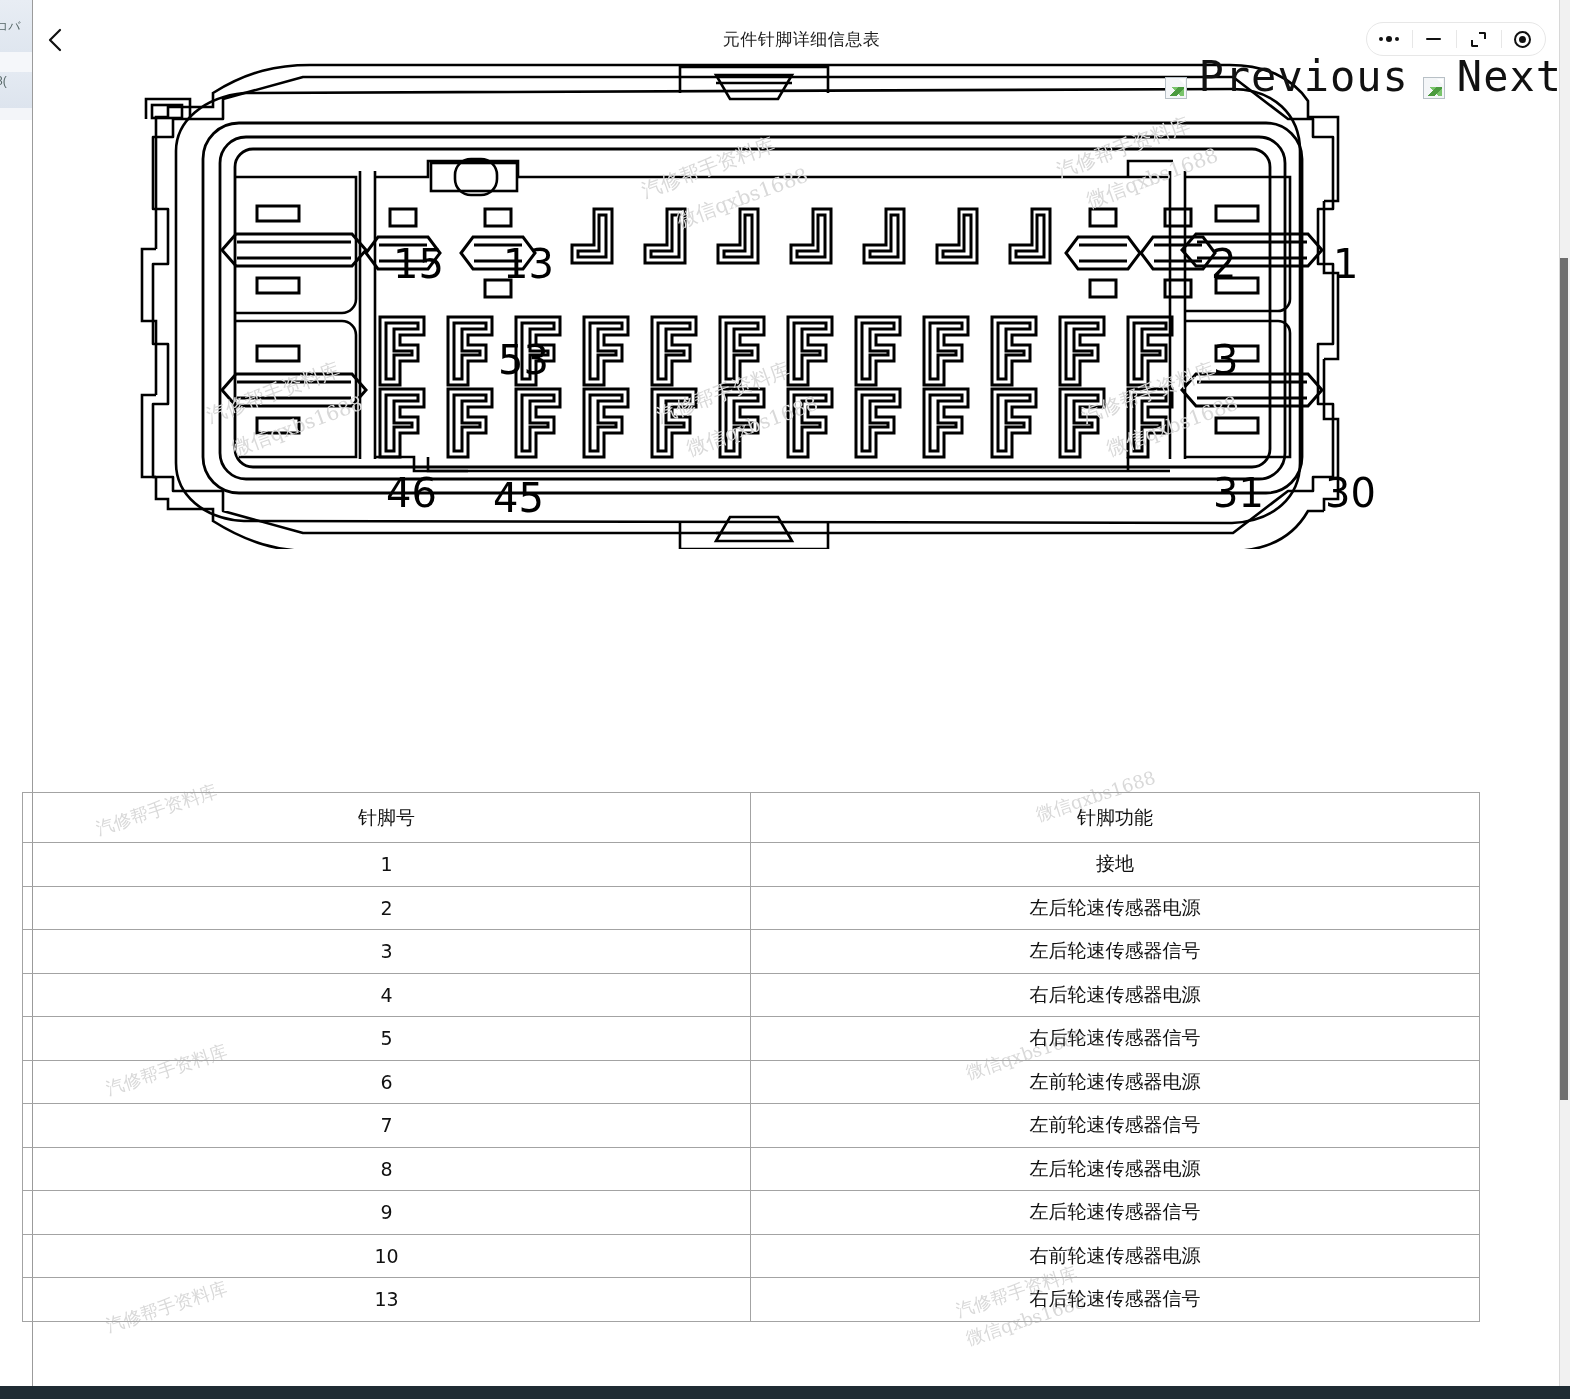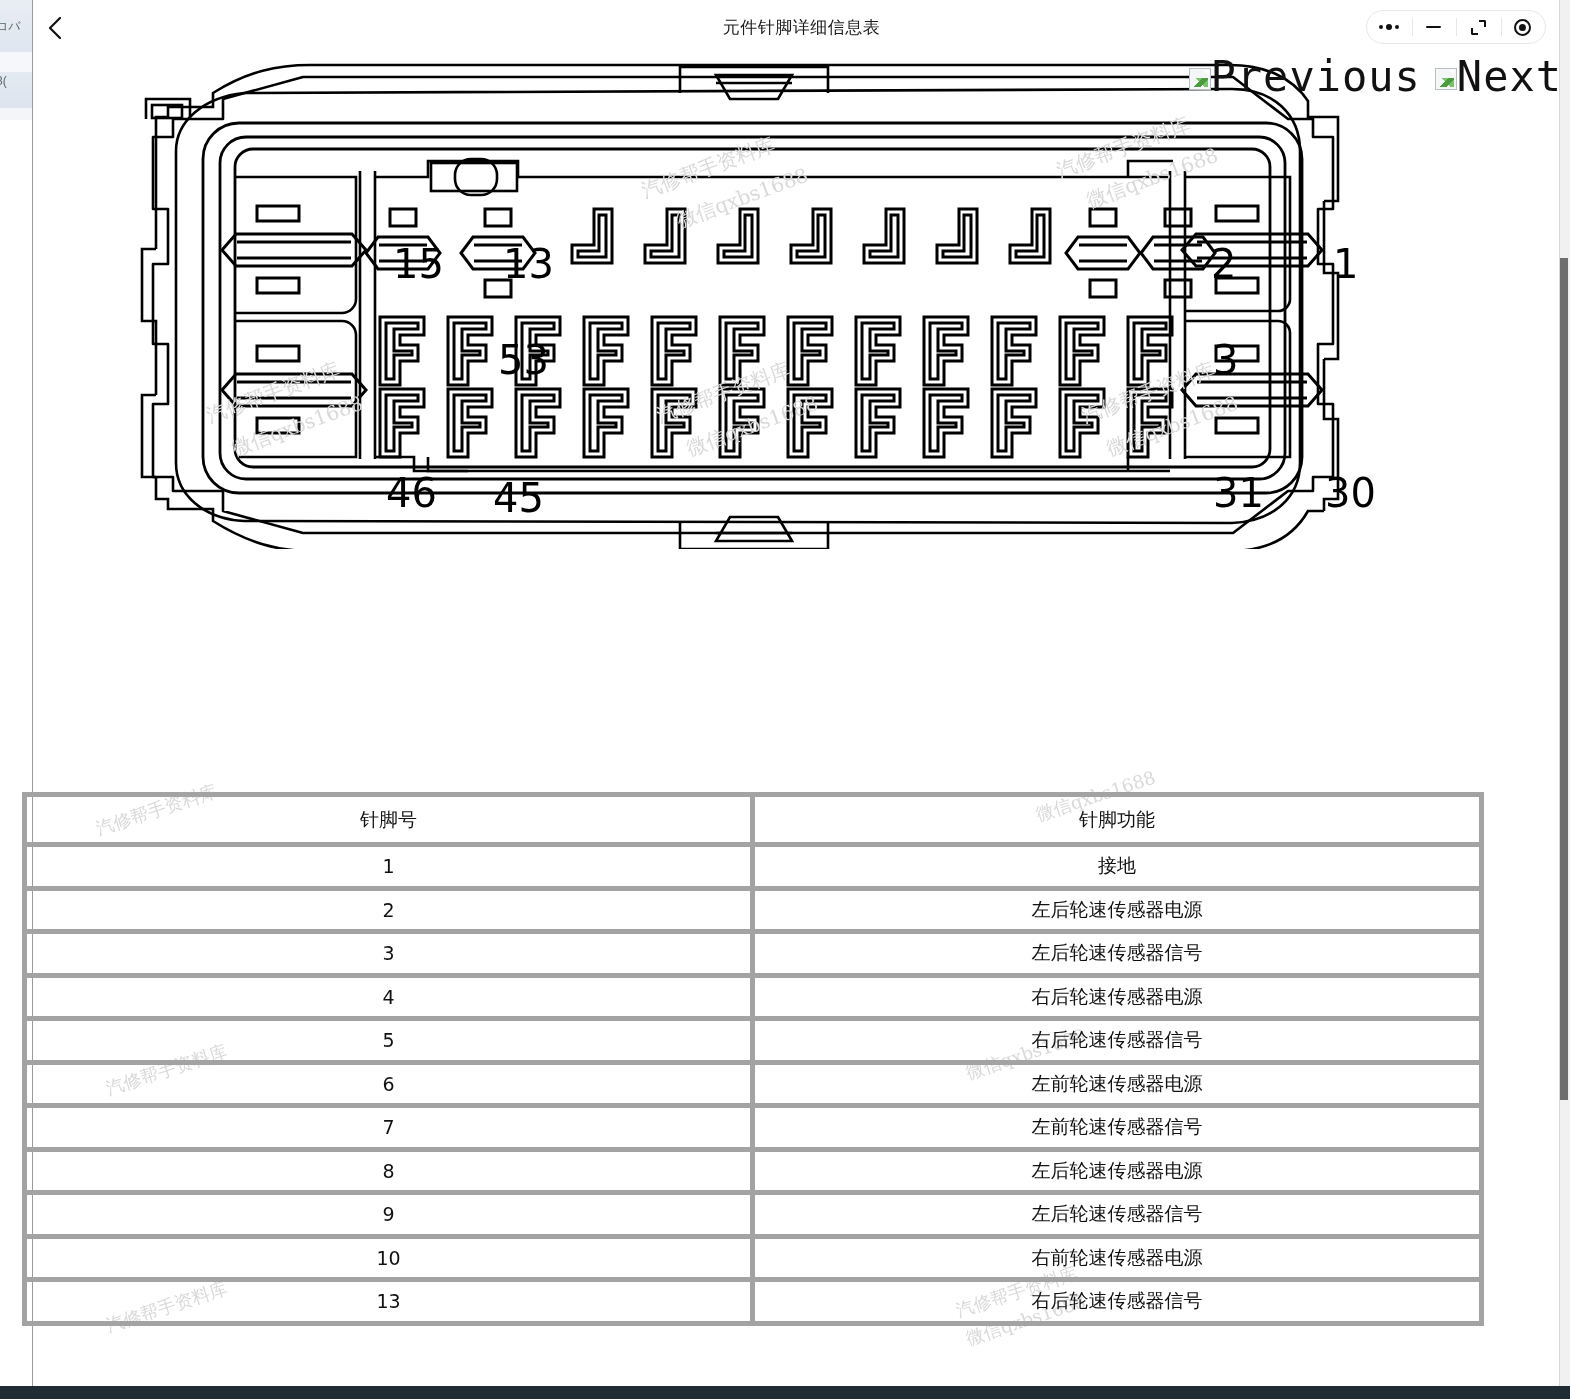--- a/index.html
+++ b/index.html
@@ -30,21 +30,21 @@
   }
 
   
   #app {
     position:absolute; left:33px; top:0; width:1537px; height:1399px;
     background:#ffffff;
   }
 
   
   #titlebar {
-    position:absolute; left:0; top:0; width:1537px; height:54px;
+    position:absolute; left:0; top:12px; width:1537px; height:54px;
     background:#ffffff;
   }
   #back-btn {
     position:absolute; left:0px; top:8px; width:44px; height:40px;
     display:flex; align-items:center; justify-content:center;
     cursor:pointer;
   }
   #back-btn svg { display:block; }
   #title-text {
     position:absolute; left:0; top:0; width:1537px; height:54px;
@@ -83,21 +83,21 @@
     display:flex; align-items:center; justify-content:center;
   }
   .target-ring i { width:7px; height:7px; background:#111; border-radius:50%; display:block; }
 
   
   #navlinks {
     position:absolute; right:8px; top:55px;
     display:flex; align-items:flex-start; gap:14px;
     z-index:6;
   }
-  .navlink { display:flex; align-items:center; cursor:pointer; }
+  .navlink { display:flex; align-items:flex-end; cursor:pointer;gap:12px; }
   .brokenimg {
     width:22px; height:22px; flex:none; margin-top:4px;
     border:1px solid #b8c0c6; background:#f4f6f8; position:relative; overflow:hidden;
   }
   .brokenimg::before {
     content:""; position:absolute; right:1px; top:1px;
     border-left:6px solid transparent; border-top:6px solid #ffffff;
   }
   .brokenimg::after {
     content:""; position:absolute; left:2px; bottom:2px; width:16px; height:9px;
@@ -130,21 +130,21 @@
   }
   table.pin-table {
     position:absolute; left:-11px; top:32px;
     width:1457px;
     border-collapse:collapse;
     table-layout:fixed;
   }
   table.pin-table col.c1 { width:728px; }
   table.pin-table col.c2 { width:729px; }
   table.pin-table th, table.pin-table td {
-    border:5px solid #a3a3a3;
+    border:1px solid #a3a3a3;
     text-align:center;
     font-size:19px;
     color:#111;
     height:43.5px;
     font-family:"DejaVu Sans","Liberation Sans",sans-serif;
     font-weight:normal;
     background:transparent;
   }
   table.pin-table th { height:50px; }
 

